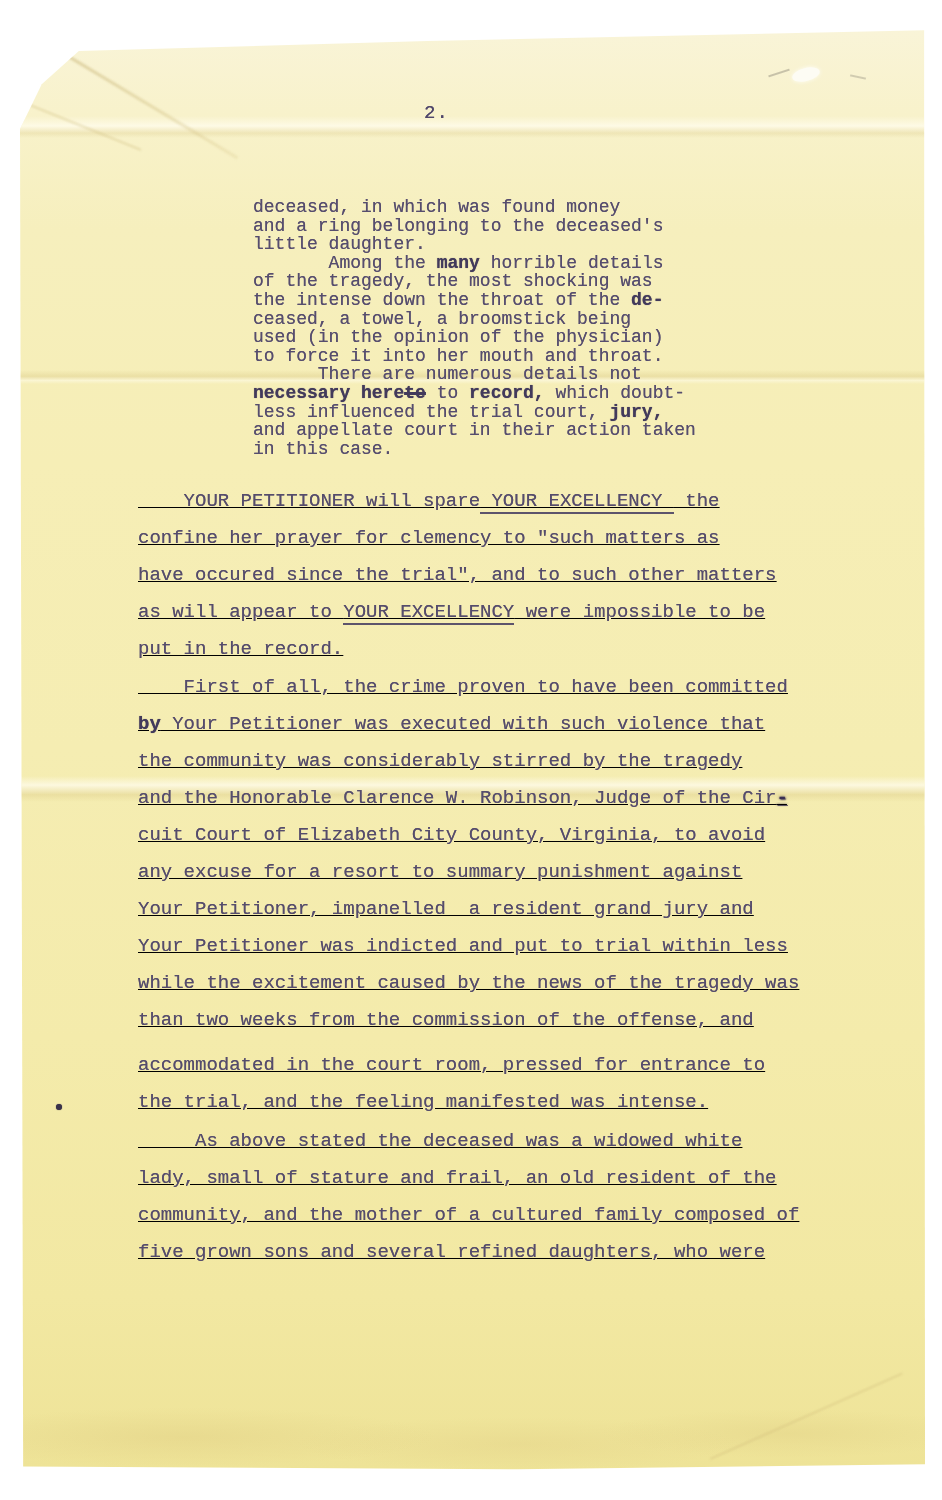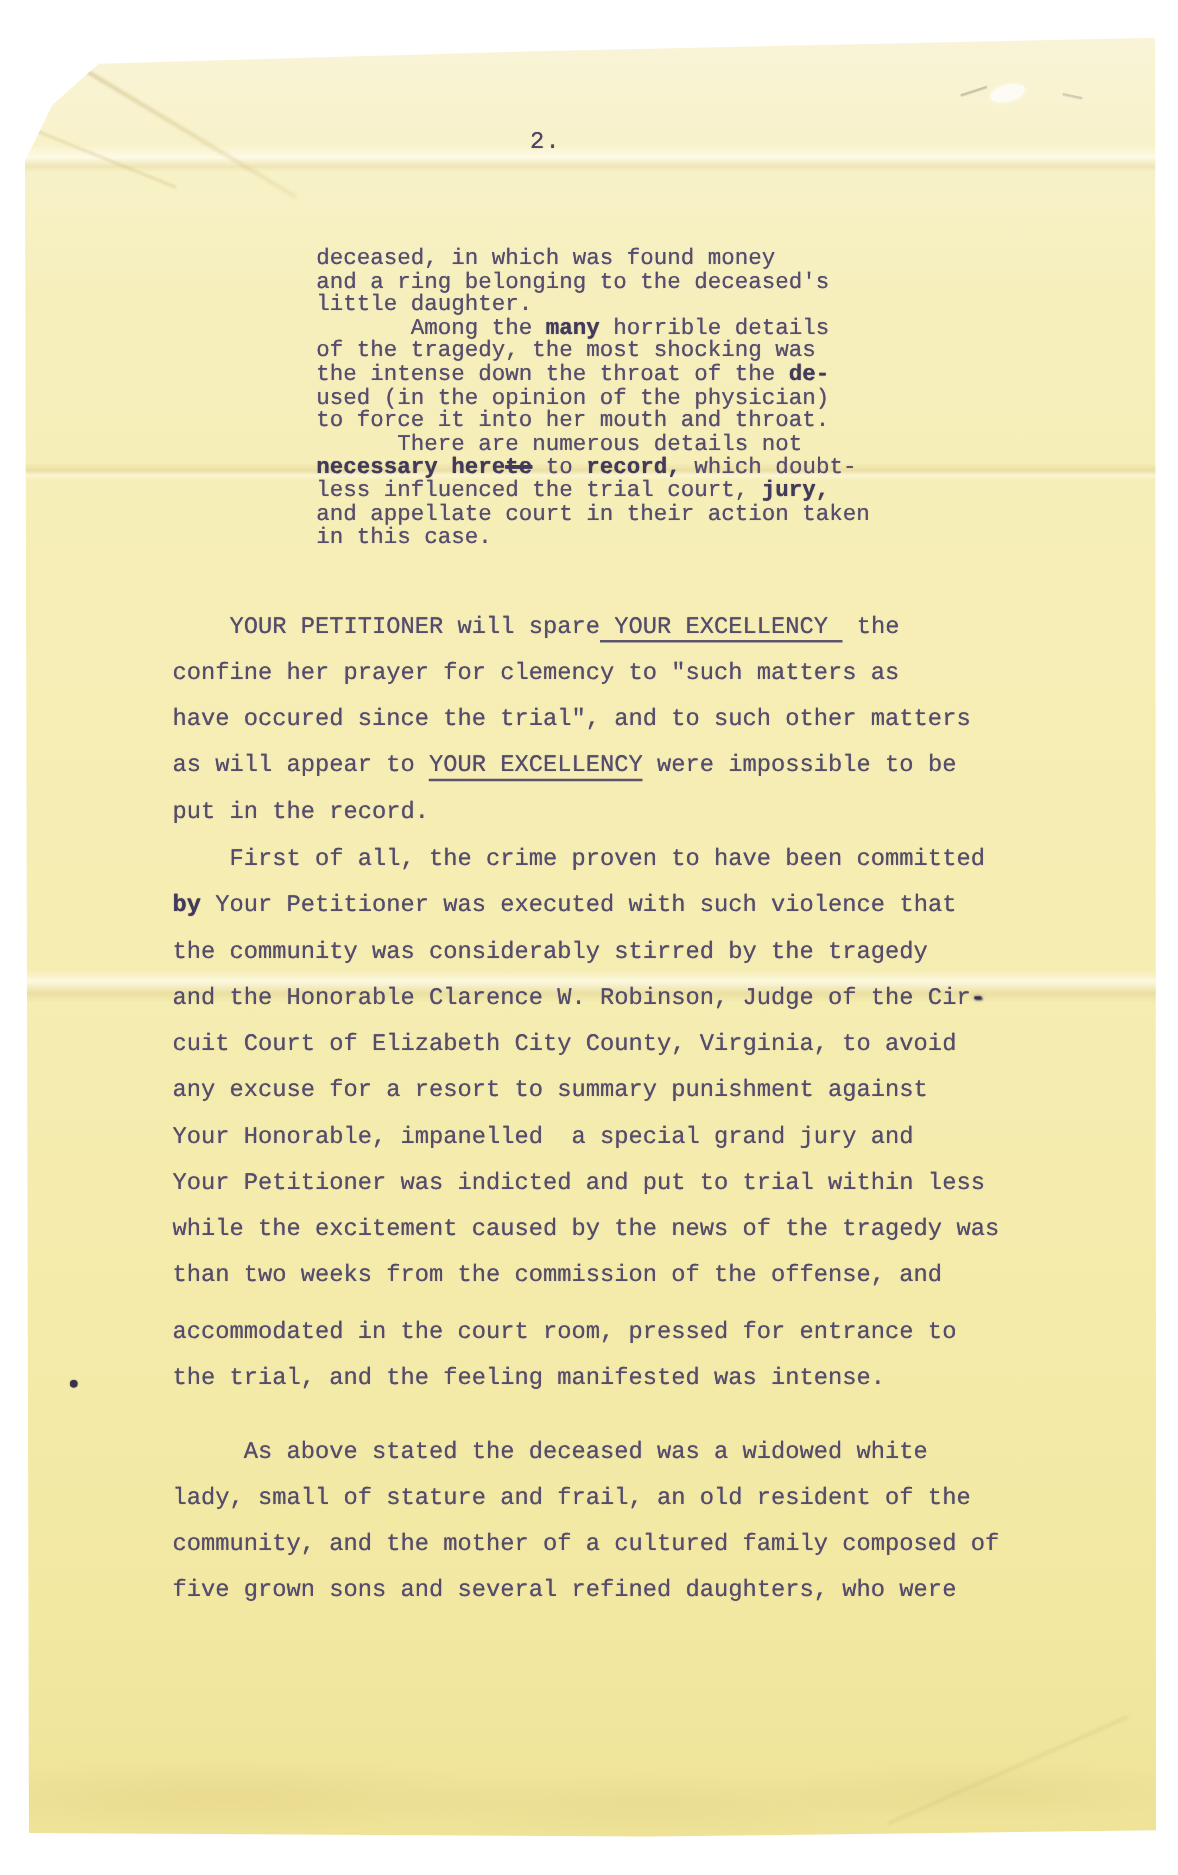--- a/index.html
+++ b/index.html
@@ -59,29 +59,29 @@
   .page-number{
     position:absolute;left:404px;top:74px;
     font-size:19px;color:#4f466a;letter-spacing:1px;
     text-shadow:0 0 0.6px rgba(79,70,106,0.9);
   }
   .blockquote{position:absolute;left:233px;top:170px;width:480px;}
   .bq-line{
     white-space:pre;font-size:18px;line-height:18.6px;
     color:#564d6e;text-shadow:0 0 0.6px rgba(86,77,110,0.8);
   }
-  .document-body{position:absolute;left:118px;top:455px;width:700px;}
+  .document-body{position:absolute;left:118px;top:455px;width:700px;text-decoration:underline;}
   .body-line{
     white-space:pre;font-size:19px;line-height:37px;
     color:#554c6c;text-shadow:0 0 0.6px rgba(85,76,108,0.8);
   }
   .para{margin:0;}
   .para + .para{margin-top:1px;}
   .para:nth-child(3){margin-top:8px;}
-  .para:nth-child(4){margin-top:22px;}
+  .para:nth-child(4){margin-top:2px;}
   .seg{}
   .seg-bold{font-weight:bold;color:#423a5b;text-shadow:0 0 0.8px rgba(66,58,91,0.9);}
   .seg-boldstrike{font-weight:bold;color:#423a5b;text-decoration:line-through;text-decoration-thickness:2.5px;text-shadow:0 0 0.8px rgba(66,58,91,0.9);}
   .seg-underline{border-bottom:2.5px solid rgba(72,63,98,0.88);padding-bottom:0px;}
   .seg-smudge{font-weight:bold;color:#392f53;letter-spacing:-1px;text-shadow:0 0 2.5px rgba(57,47,83,0.95),1px 1px 1.5px rgba(57,47,83,0.75);}
 </style>
 </head>
 <body>
 
 <div class="paper">
@@ -99,20 +99,21 @@
 
   <div class="page-number">2.</div>
 
   <div class="blockquote">
       <div class="bq-line"><span class="seg">deceased, in which was found money</span></div>
       <div class="bq-line"><span class="seg">and a ring belonging to the deceased's</span></div>
       <div class="bq-line"><span class="seg">little daughter.</span></div>
       <div class="bq-line"><span class="seg">       Among the </span><span class="seg seg-bold">many</span><span class="seg"> horrible details</span></div>
       <div class="bq-line"><span class="seg">of the tragedy, the most shocking was</span></div>
       <div class="bq-line"><span class="seg">the intense down the throat of the </span><span class="seg seg-bold">de-</span></div>
+      <div class="bq-line"><span class="seg">ceased, a towel, a broomstick being</span></div>
       <div class="bq-line"><span class="seg">used (in the opinion of the physician)</span></div>
       <div class="bq-line"><span class="seg">to force it into her mouth and throat.</span></div>
       <div class="bq-line"><span class="seg">      There are numerous details not</span></div>
       <div class="bq-line"><span class="seg seg-bold">necessary here</span><span class="seg seg-boldstrike">te</span><span class="seg"> to </span><span class="seg seg-bold">record,</span><span class="seg"> which doubt-</span></div>
       <div class="bq-line"><span class="seg">less influenced the trial court, </span><span class="seg seg-bold">jury,</span></div>
       <div class="bq-line"><span class="seg">and appellate court in their action taken</span></div>
       <div class="bq-line"><span class="seg">in this case.</span></div>
     </div>
 
   <div class="document-body">
@@ -123,21 +124,21 @@
         <div class="body-line"><span class="seg">as will appear to </span><span class="seg seg-underline">YOUR EXCELLENCY</span><span class="seg"> were impossible to be</span></div>
         <div class="body-line"><span class="seg">put in the record.</span></div>
       </div>
       <div class="para">
         <div class="body-line"><span class="seg">    First of all, the crime proven to have been committed</span></div>
         <div class="body-line"><span class="seg seg-bold">by</span><span class="seg"> Your Petitioner was executed with such violence that</span></div>
         <div class="body-line"><span class="seg">the community was considerably stirred by the tragedy</span></div>
         <div class="body-line"><span class="seg">and the Honorable Clarence W. Robinson, Judge of the Cir</span><span class="seg seg-smudge">-</span></div>
         <div class="body-line"><span class="seg">cuit Court of Elizabeth City County, Virginia, to avoid</span></div>
         <div class="body-line"><span class="seg">any excuse for a resort to summary punishment against</span></div>
-        <div class="body-line"><span class="seg">Your Honorable, impanelled  a special grand jury and</span></div>
+        <div class="body-line"><span class="seg">Your Petitioner, impanelled  a resident grand jury and</span></div>
         <div class="body-line"><span class="seg">Your Petitioner was indicted and put to trial within less</span></div>
         <div class="body-line"><span class="seg">while the excitement caused by the news of the tragedy was</span></div>
         <div class="body-line"><span class="seg">than two weeks from the commission of the offense, and</span></div>
       </div>
       <div class="para">
         <div class="body-line"><span class="seg">accommodated in the court room, pressed for entrance to</span></div>
         <div class="body-line"><span class="seg">the trial, and the feeling manifested was intense.</span></div>
       </div>
       <div class="para">
         <div class="body-line"><span class="seg">     As above stated the deceased was a widowed white</span></div>

